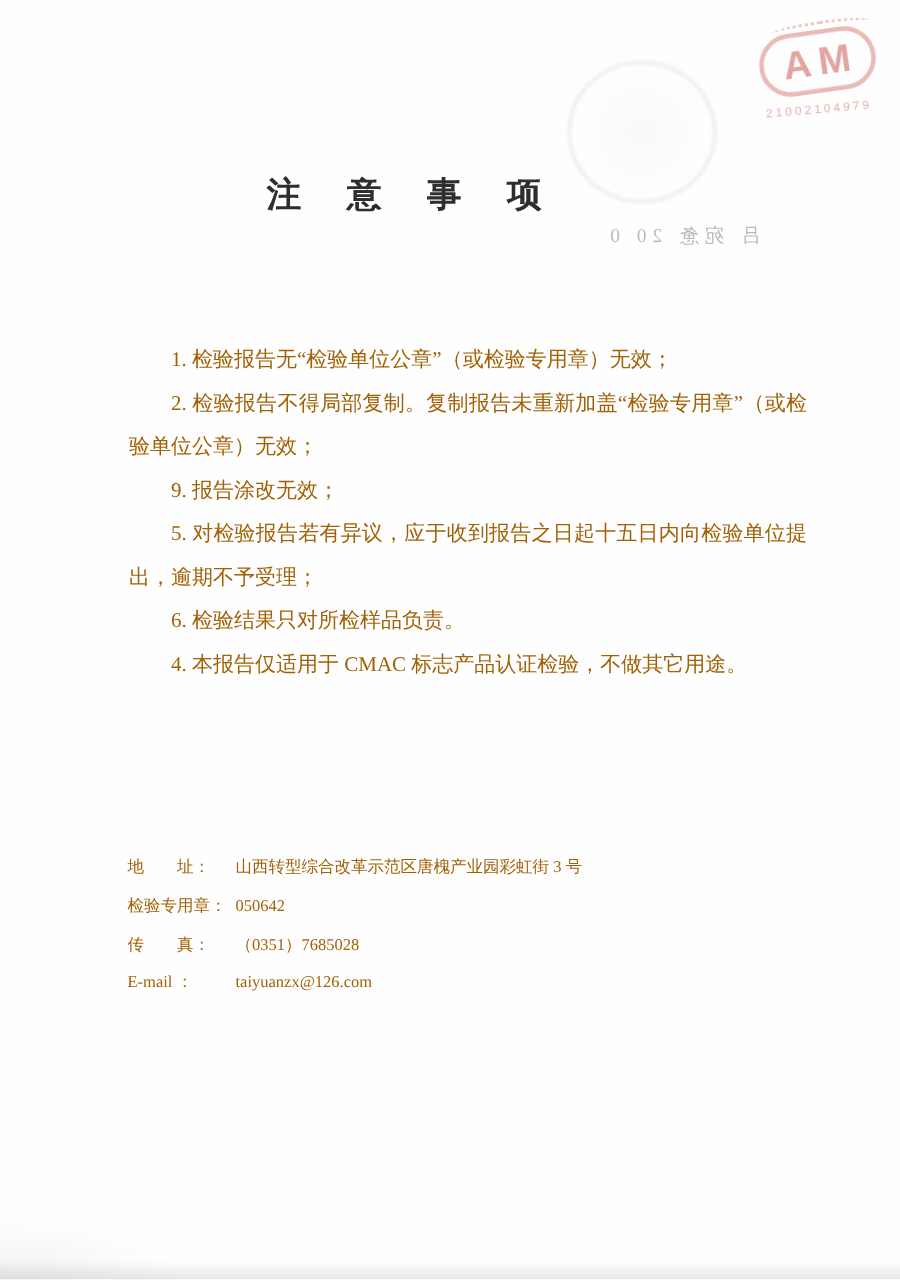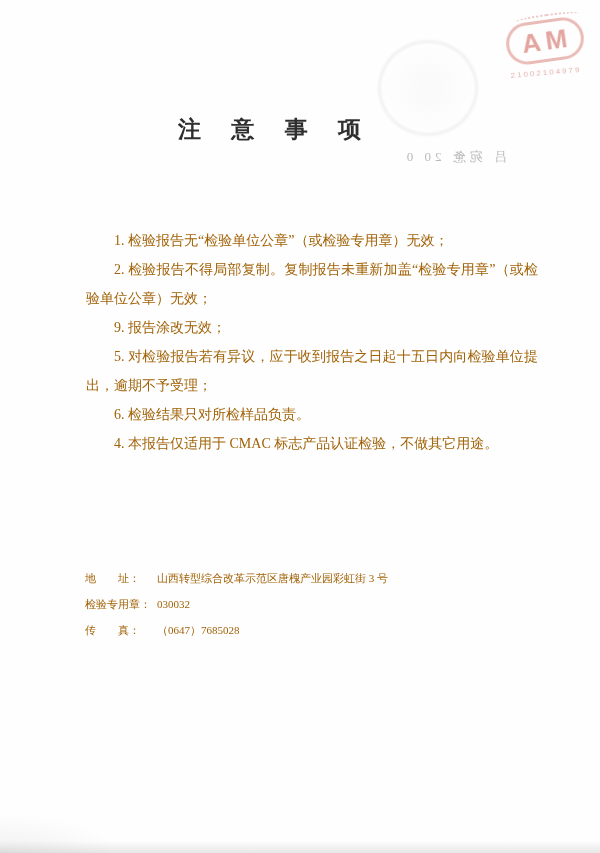--- a/index.html
+++ b/index.html
@@ -162,23 +162,26 @@
     <p class="notice-item">5. 对检验报告若有异议，应于收到报告之日起十五日内向检验单位提出，逾期不予受理；</p>
     <p class="notice-item">6. 检验结果只对所检样品负责。</p>
     <p class="notice-item">4. 本报告仅适用于 CMAC 标志产品认证检验，不做其它用途。</p>
   </div>
 
   <div class="contact">
     <div class="contact-row">
       <span class="contact-label">地　　址：</span><span class="contact-value">山西转型综合改革示范区唐槐产业园彩虹街 3 号</span>
     </div>
     <div class="contact-row">
-      <span class="contact-label">检验专用章：</span><span class="contact-value">030032</span>
+      <span class="contact-label">检验专用章：</span><span class="contact-value">050642</span>
     </div>
     <div class="contact-row">
-      <span class="contact-label">传　　真：</span><span class="contact-value">（0647）7685028</span>
+      <span class="contact-label">传　　真：</span><span class="contact-value">（0351）7685028</span>
+    </div>
+    <div class="contact-row">
+      <span class="contact-label">E-mail ：</span><span class="contact-value">taiyuanzx@126.com</span>
     </div>
   </div>
 
   <div class="corner-shade"></div>
   <div class="bottom-shade"></div>
 
 </div>
 
 </body></html>

